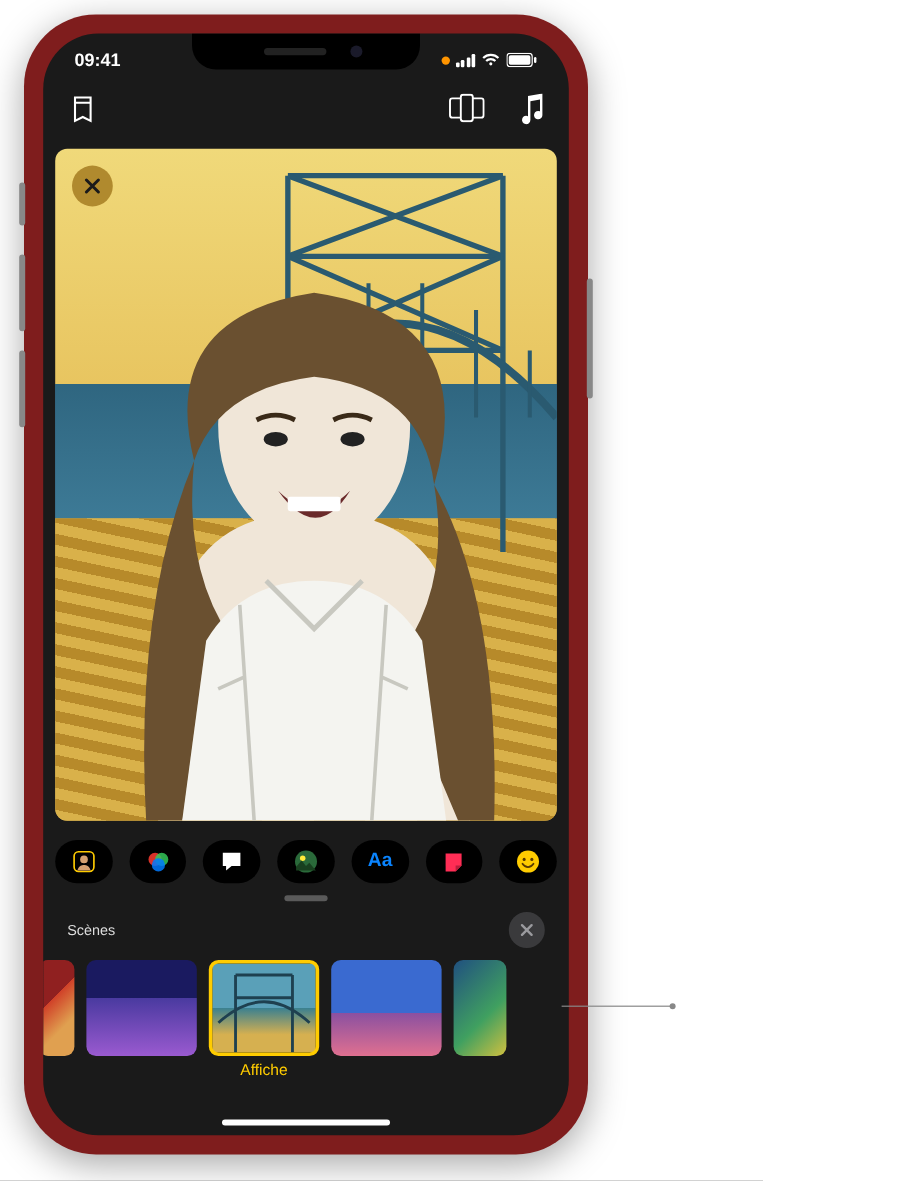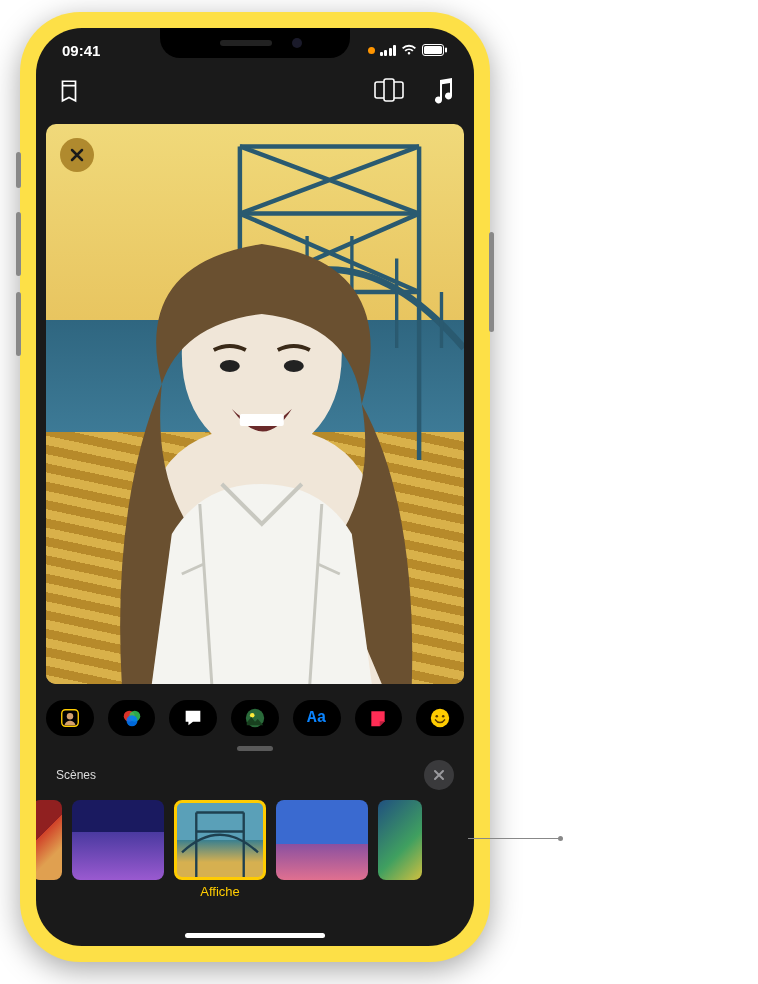--- a/index.html
+++ b/index.html
@@ -9,21 +9,21 @@
     height: 984px;
     font-family: -apple-system, "Helvetica Neue", Arial, sans-serif;
     position: relative;
   }
   .phone {
     position: absolute;
     left: 20px;
     top: 12px;
     width: 470px;
     height: 950px;
-    background: #fde047;
+    background: #7f1d1d;
     border-radius: 60px;
     box-shadow: 0 8px 30px rgba(0,0,0,0.35);
     padding: 16px;
   }
   .side-btn {
     position: absolute;
     background: #888;
     border-radius: 3px;
   }
   .side-btn.left1 { left: -4px; top: 140px; width: 5px; height: 36px; }
@@ -334,21 +334,21 @@
             <path d="M4 4h16v12H12l-5 4v-4H4V4z"></path>
           </svg>
       </div>
       <div class="pill">
         <svg width="22" height="22" viewBox="0 0 24 24">
             <circle cx="12" cy="12" r="10" fill="#2a6a3a"></circle>
             <circle cx="9" cy="9" r="2.5" fill="#ffeb3b"></circle>
             <path d="M3 17l5-6 4 5 3-3 6 7H3z" fill="#18401f"></path>
           </svg>
       </div>
-      <div class="pill" style="gap:0;font-family:Liberation Mono, monospace;">
+      <div class="pill" style="gap:0;">
         <span style="color:#0a84ff;font-weight:700;font-size:16px">Aa</span>
       </div>
       <div class="pill">
         <svg width="20" height="20" viewBox="0 0 24 24">
             <path d="M4 4h16v12l-6 6H4V4z" fill="#ff2d55"></path>
             <path d="M14 22v-6h6" fill="#b81e3c"></path>
           </svg>
       </div>
       <div class="pill">
         <svg width="22" height="22" viewBox="0 0 24 24">

